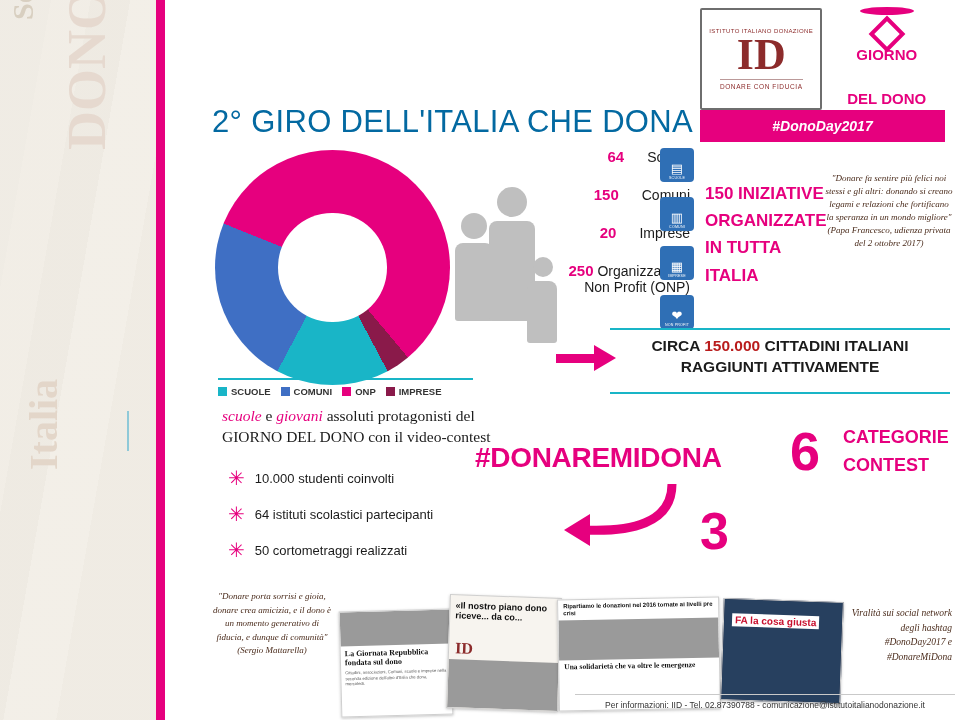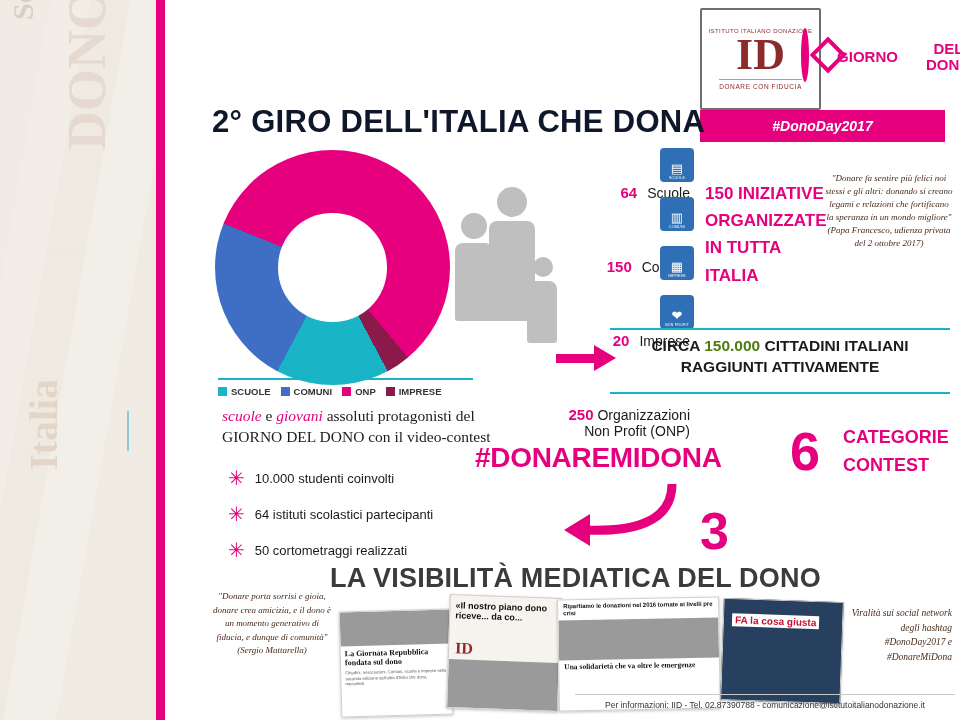--- a/index.html
+++ b/index.html
@@ -28,50 +28,50 @@
   .intro{position:absolute;left:210px;top:14px;width:480px;color:#1b1b1b;font-size:13.5px;line-height:1.5;}
   .intro b{font-weight:bold;}
 
   
   .logobox{position:absolute;left:700px;top:8px;width:245px;height:100px;display:flex;gap:6px;}
   .logo-iid{width:120px;height:98px;border:2px solid #6e6e6e;border-radius:2px;background:#fff;
     display:flex;flex-direction:column;align-items:center;justify-content:center;color:#7a1b1b;}
   .logo-iid .top{font-size:6px;letter-spacing:.4px;color:#8c2b2b;}
   .logo-iid .big{font-size:44px;font-weight:bold;line-height:.95;color:#8c2b2b;font-family:"Liberation Serif",serif;}
   .logo-iid .bot{font-size:6.5px;letter-spacing:.6px;margin-top:4px;border-top:1px solid #b99;padding-top:3px;color:#8c2b2b;}
-  .logo-gdd{width:118px;height:98px;background:#fff;display:flex;flex-direction:row;align-items:center;justify-content:center;gap:28px;}
+  .logo-gdd{width:118px;height:98px;background:#fff;display:flex;flex-direction:column;align-items:center;justify-content:center;gap:28px;}
   .logo-gdd .mark{width:46px;height:46px;border-radius:50%;border:4px solid #e6007e;position:relative;margin-bottom:4px;}
   .logo-gdd .mark:after{content:"";position:absolute;left:10px;top:10px;width:18px;height:18px;border:4px solid #e6007e;transform:rotate(45deg);}
   .logo-gdd .t1{color:#e6007e;font-size:15px;font-weight:bold;line-height:1.05;text-align:center;}
   .hashbar{position:absolute;left:700px;top:110px;width:245px;height:32px;background:#e6007e;color:#fff;
     display:flex;align-items:center;justify-content:center;font-size:14px;font-weight:bold;font-style:italic;}
 
   
-  .h-giro{position:absolute;left:212px;top:104px;color:#0f172a;font-size:31px;font-weight:bold;letter-spacing:.3px;}
+  .h-giro{position:absolute;left:212px;top:104px;color:#0369a1;font-size:31px;font-weight:normal;letter-spacing:.3px;}
 
   
   .donut-wrap{position:absolute;left:215px;top:150px;width:235px;height:235px;}
   .donut{width:100%;height:100%;border-radius:50%;
     background:conic-gradient(
       #e6007e 0deg 140deg,
       #8a1a4a 140deg 152deg,
       #19b5c7 152deg 208deg,
       #3f6fc4 208deg 292deg,
       #e6007e 292deg 360deg);
     position:relative;}
   .donut:after{content:"";position:absolute;left:27%;top:27%;width:46%;height:46%;border-radius:50%;background:#fff;}
 
   .legend{position:absolute;left:218px;top:386px;width:260px;display:flex;gap:10px;align-items:center;font-size:9.5px;font-weight:bold;color:#333;}
   .legend .li{display:flex;align-items:center;gap:4px;}
   .legend .sw{width:9px;height:9px;display:inline-block;}
   .legend-rule{position:absolute;left:218px;top:378px;width:255px;height:2px;background:#19b5c7;}
 
   
   .stats{position:absolute;left:500px;top:148px;width:190px;}
-  .stat{display:flex;justify-content:flex-end;align-items:baseline;gap:10px;height:38px;font-size:14px;color:#1b1b1b;margin-top:36px;}
+  .stat{display:flex;justify-content:flex-end;align-items:baseline;gap:23px;height:38px;font-size:14px;color:#1b1b1b;}
   .stat .n{color:#e6007e;font-weight:bold;font-size:15px;}
   .stat.two{line-height:1.15;height:52px;text-align:right;}
   .icons{position:absolute;left:660px;top:148px;width:34px;}
   .ic{width:34px;height:34px;border-radius:4px;background:#2f6fb5;margin-bottom:15px;color:#fff;
       display:flex;flex-direction:column;align-items:center;justify-content:flex-end;padding-bottom:2px;box-sizing:border-box;}
   .ic .glyph{font-size:13px;line-height:1;margin-bottom:1px;}
   .ic .lab{font-size:3.6px;letter-spacing:.2px;}
 
   
   .people{position:absolute;left:455px;top:165px;width:110px;height:190px;}
@@ -84,21 +84,21 @@
   .iniz .n{color:#e6007e;}
   
   .quote-papa{position:absolute;left:825px;top:172px;width:128px;color:#4a2b1b;font-size:9px;line-height:1.45;
     font-family:"Liberation Serif",serif;font-style:italic;text-align:center;}
 
   
   .arrow1{position:absolute;left:556px;top:345px;width:62px;height:26px;}
   .arrow1 .shaft{position:absolute;left:0;top:9px;width:40px;height:9px;background:#e6007e;}
   .arrow1 .head{position:absolute;left:38px;top:0;width:0;height:0;border-top:13px solid transparent;border-bottom:13px solid transparent;border-left:22px solid #e6007e;}
   .circa{position:absolute;left:620px;top:336px;width:320px;text-align:center;color:#1b1b1b;font-size:15.5px;font-weight:bold;line-height:1.35;}
-  .circa .n{color:#4d7c0f;}
+  .circa .n{color:#b91c1c;}
   .circa-rule-top{position:absolute;left:610px;top:328px;width:340px;height:2px;background:#19b5c7;}
   .circa-rule-bot{position:absolute;left:610px;top:392px;width:340px;height:2px;background:#19b5c7;}
 
   
   .scuole-line{position:absolute;left:222px;top:406px;width:330px;font-size:15.5px;line-height:1.35;color:#1b1b1b;font-family:"Liberation Serif",serif;}
   .scuole-line .pink{color:#e6007e;font-style:italic;}
 
   .bullets{position:absolute;left:228px;top:460px;width:300px;}
   .bul{display:flex;align-items:center;gap:10px;height:36px;font-size:13px;color:#1b1b1b;}
   .bul .star{color:#e6007e;font-size:20px;line-height:1;}
@@ -297,21 +297,20 @@
     <polygon points="30,36 30,68 4,52" fill="#e6007e"></polygon>
   </svg>
 
   <div class="six">6</div>
   <div class="six-txt">
     <span>CATEGORIE</span><br>
     <span>CONTEST</span>
   </div>
   <div class="three">3</div>
 
-  <div class="visib">LA VISIBILITÀ MEDIATICA DEL DONO</div>
 
   <div class="quote-mat">"Donare porta sorrisi e gioia, donare crea amicizia, e il dono è un momento generativo di fiducia, e dunque di comunità" (Sergio Mattarella)</div>
 
   <div class="clips">
     <div class="clip c1">
       <div class="photo" style="height:34px;width:100%;"></div>
       <div style="padding:3px 4px;">
         <div class="hl gior-small">La Giornata Repubblica fondata sul dono</div>
         <div class="body" style="margin-top:3px;">Cittadini, associazioni, Comuni, scuole e imprese nella seconda edizione dell'altro d'Italia che dona, mercoledì.</div>
       </div>

